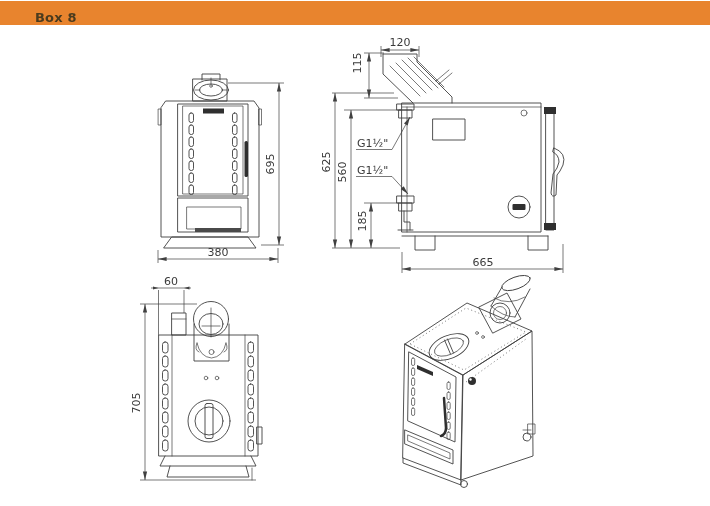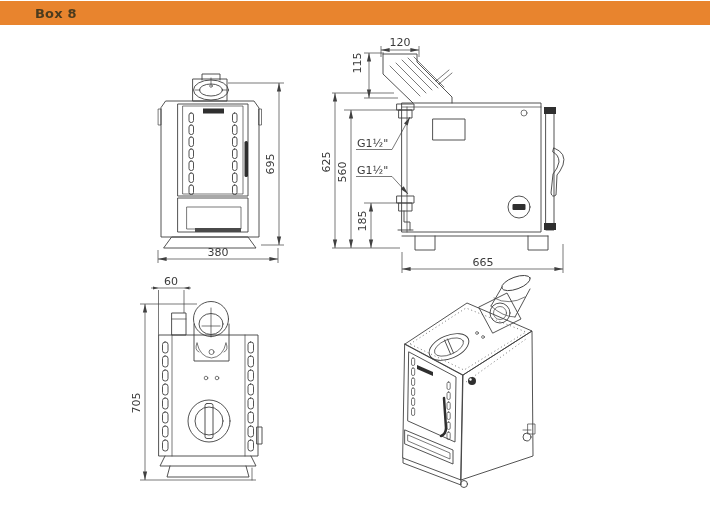--- a/index.html
+++ b/index.html
@@ -1,19 +1,19 @@
 <!DOCTYPE html>
 <html><head>
 <meta charset="utf-8">
 <style>
   html,body{margin:0;padding:0;background:#fff;}
   .page{position:relative;width:710px;height:506px;background:#fff;overflow:hidden;
         font-family:"DejaVu Sans","Liberation Sans",sans-serif;}
   .header{position:absolute;top:1px;left:0;width:710px;height:24px;background:#E8842E;
-          display:flex;align-items:center;z-index:2;}
+          display:flex;align-items:flex-end;z-index:2;}
   .header-title{margin-left:35px;font-size:13px;font-weight:bold;color:#4B3B1E;letter-spacing:.2px;}
   svg.drawing{position:absolute;top:0;left:0;z-index:1;}
   .ln{fill:none;stroke:#404040;stroke-width:0.9;stroke-linecap:round;stroke-linejoin:round;}
   .lt{fill:none;stroke:#404040;stroke-width:0.7;stroke-linecap:round;stroke-linejoin:round;}
   .dm{fill:none;stroke:#404040;stroke-width:0.7;}
   .dk{fill:#2F2F2F;stroke:none;}
   .dk2{fill:#4A4A4A;stroke:none;}
   .txt{font-family:"DejaVu Sans","Liberation Sans",sans-serif;font-size:11px;fill:#3A3A3A;}
   .dash{fill:none;stroke:#404040;stroke-width:0.7;stroke-dasharray:1 2.8;}
 </style>

